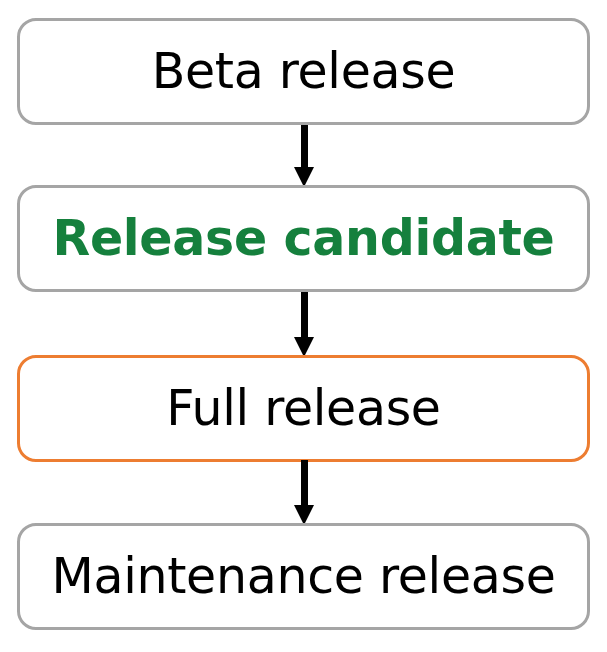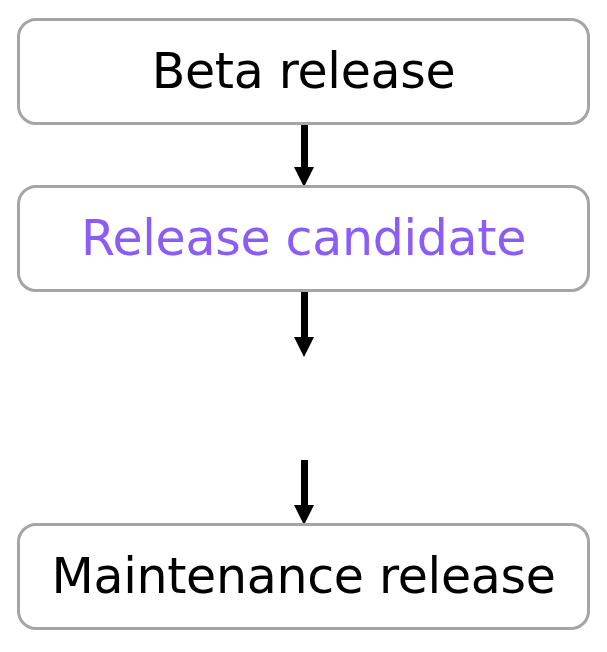--- a/index.html
+++ b/index.html
@@ -87,28 +87,31 @@
   <div class="node" id="node-0" style="border-color: rgb(165, 165, 165); background: rgb(255, 255, 255);">
     <span class="node-label" style="color: rgb(0, 0, 0);">Beta release</span>
   </div>
 
   <div class="connector" id="arrow-0">
     <div class="shaft" style="background: rgb(0, 0, 0);"></div>
     <div class="head" style="border-top-color: rgb(0, 0, 0);"></div>
   </div>
 
   <div class="node" id="node-1" style="border-color: rgb(165, 165, 165); background: rgb(255, 255, 255);">
-    <span class="node-label" style="color: #8b5cf6;">Release candidate</span>
+    <span class="node-label" style="color: #15803d; font-weight: bold;">Release candidate</span>
   </div>
 
   <div class="connector" id="arrow-1">
     <div class="shaft" style="background: rgb(0, 0, 0);"></div>
     <div class="head" style="border-top-color: rgb(0, 0, 0);"></div>
   </div>
 
+  <div class="node highlight" id="node-2" style="border-color: rgb(237, 125, 49); background: rgb(255, 255, 255);">
+    <span class="node-label" style="color: rgb(0, 0, 0);">Full release</span>
+  </div>
 
   <div class="connector" id="arrow-2">
     <div class="shaft" style="background: rgb(0, 0, 0);"></div>
     <div class="head" style="border-top-color: rgb(0, 0, 0);"></div>
   </div>
 
   <div class="node" id="node-3" style="border-color: rgb(165, 165, 165); background: rgb(255, 255, 255);">
     <span class="node-label" style="color: rgb(0, 0, 0);">Maintenance release</span>
   </div>
 

